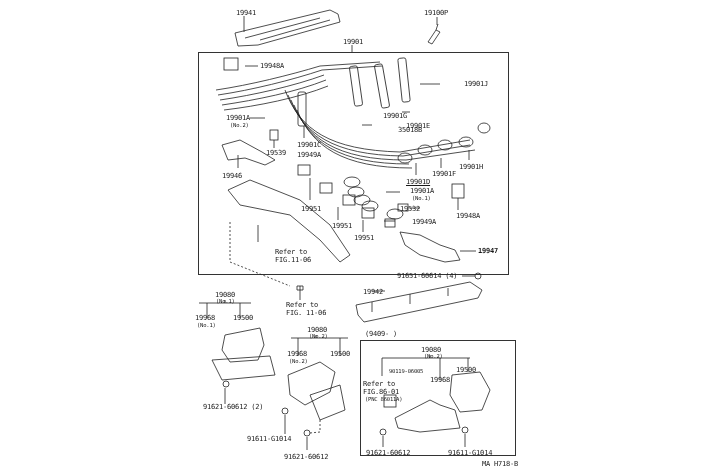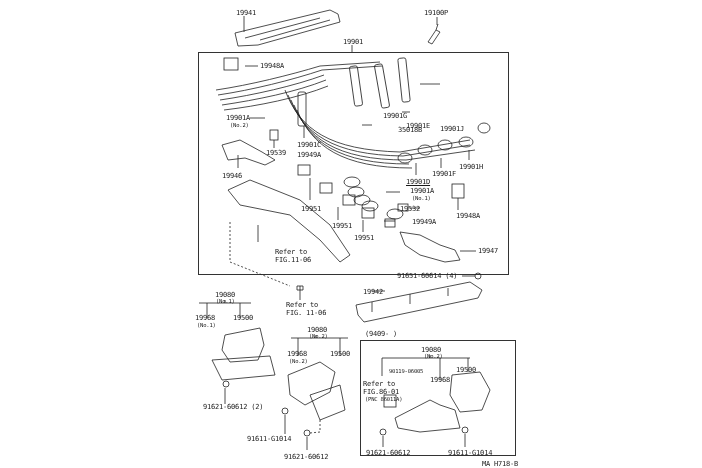--- a/index.html
+++ b/index.html
@@ -139,42 +139,42 @@
       <line x1="383" y1="436" x2="383" y2="447"></line>
       <line x1="465" y1="434" x2="465" y2="447"></line>
     </g>
   </svg>
 
   <div class="lbl" style="left:236px;top:9px;">19941</div>
   <div class="lbl" style="left:424px;top:9px;">19100P</div>
   <div class="lbl" style="left:343px;top:38px;">19901</div>
 
   <div class="lbl" style="left:260px;top:62px;">19948A</div>
-  <div class="lbl" style="left:440px;top:80px;margin-top:45px;">19901J</div>
+  <div class="lbl" style="left:464px;top:80px;">19901J</div>
   <div class="lbl" style="left:383px;top:112px;">19901G</div>
   <div class="lbl" style="left:358px;top:122px;margin-left:48px;">19901E</div>
   <div class="lbl" style="left:398px;top:126px;">35018B</div>
   <div class="lbl" style="left:226px;top:114px;">19901A</div>
   <div class="lbl sm" style="left:230px;top:122px;">(No.2)</div>
   <div class="lbl" style="left:297px;top:141px;">19901C</div>
   <div class="lbl" style="left:266px;top:149px;">19539</div>
   <div class="lbl" style="left:297px;top:151px;">19949A</div>
   <div class="lbl" style="left:459px;top:163px;">19901H</div>
   <div class="lbl" style="left:432px;top:170px;">19901F</div>
   <div class="lbl" style="left:406px;top:178px;text-decoration:underline;">19901D</div>
   <div class="lbl" style="left:222px;top:172px;">19946</div>
   <div class="lbl" style="left:410px;top:187px;">19901A</div>
   <div class="lbl sm" style="left:412px;top:195px;">(No.1)</div>
   <div class="lbl" style="left:301px;top:205px;">19951</div>
   <div class="lbl" style="left:400px;top:205px;">19532</div>
   <div class="lbl" style="left:456px;top:212px;">19948A</div>
   <div class="lbl" style="left:412px;top:218px;">19949A</div>
   <div class="lbl" style="left:332px;top:222px;">19951</div>
   <div class="lbl" style="left:354px;top:234px;">19951</div>
-  <div class="lbl" style="left:478px;top:247px;">19947</div>
+  <div class="lbl" style="left:478px;top:247px;font-weight:bold;">19947</div>
   <div class="lbl" style="left:275px;top:248px;">Refer to</div>
   <div class="lbl" style="left:275px;top:256px;">FIG.11-06</div>
 
   <div class="lbl" style="left:286px;top:301px;">Refer to</div>
   <div class="lbl" style="left:286px;top:309px;text-align:right;">FIG. 11-06</div>
   <div class="lbl" style="left:397px;top:272px;">91651-60614 (4)</div>
   <div class="lbl" style="left:363px;top:288px;">19942</div>
   <div class="lbl" style="left:365px;top:330px;">(9409-        )</div>
 
   <div class="lbl" style="left:215px;top:291px;">19080</div>

